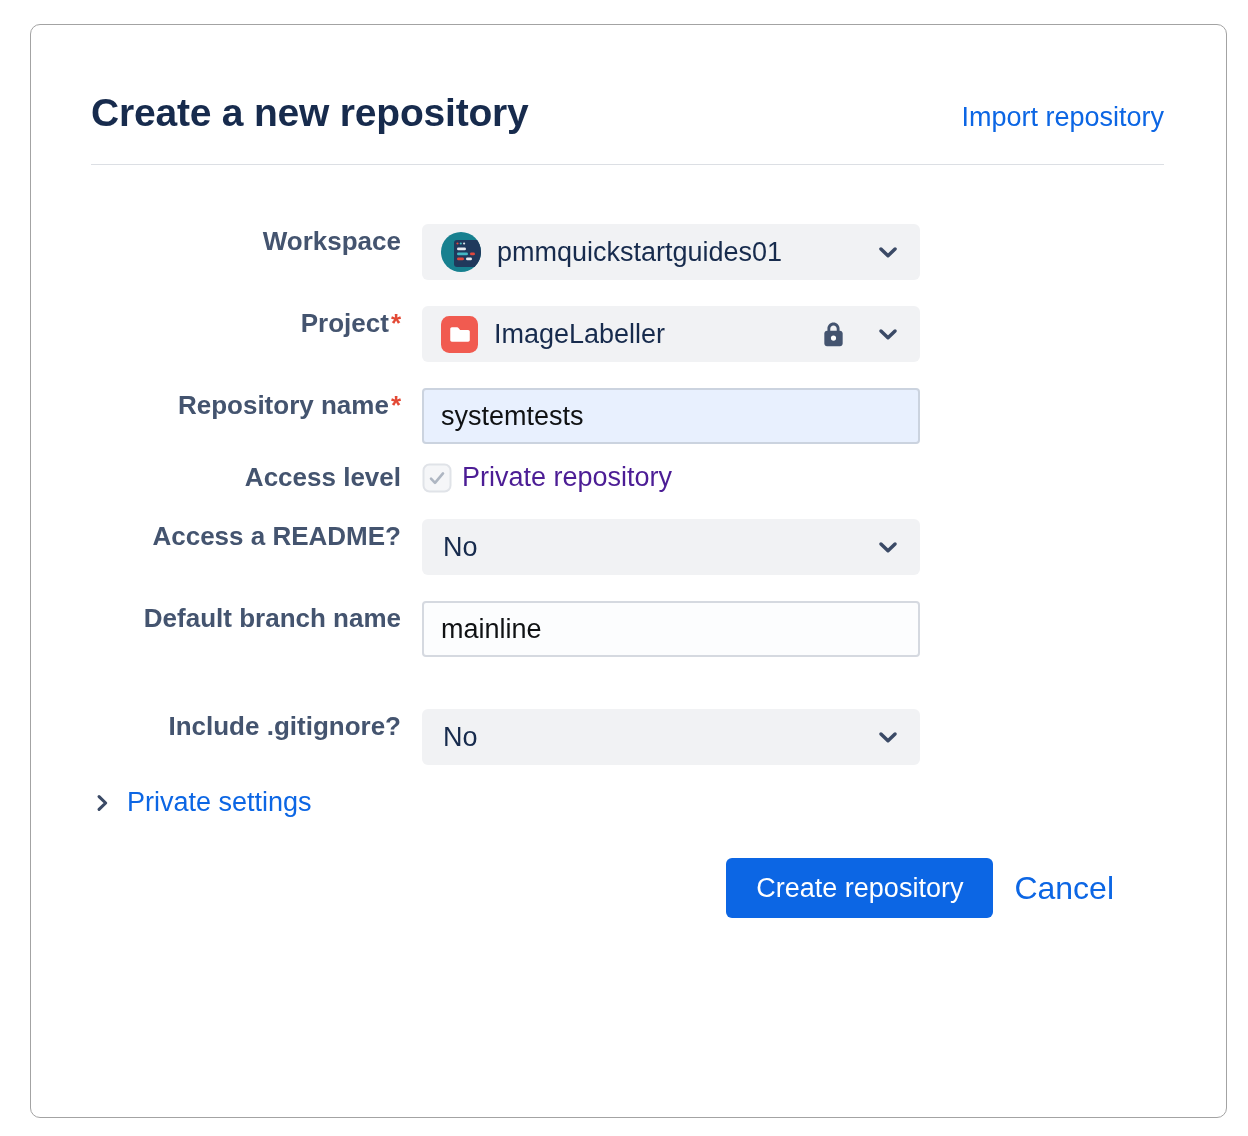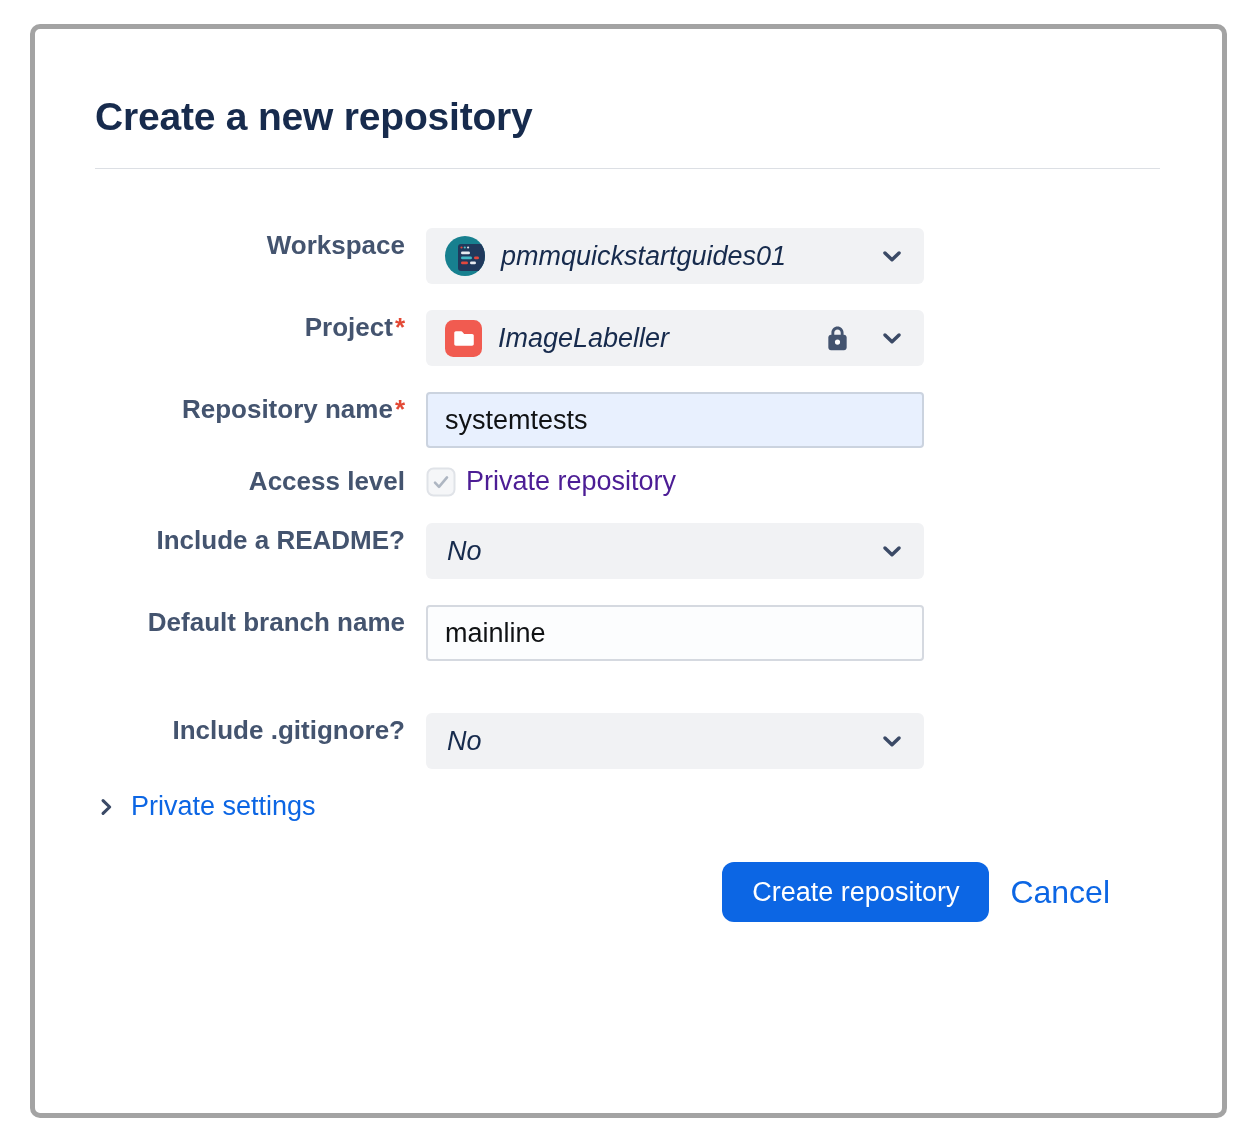--- a/index.html
+++ b/index.html
@@ -13,21 +13,21 @@
   .page {
     width: 1248px;
     height: 1136px;
     background: #ffffff;
   }
   .card {
     width: 1197px;
     min-height: 1094px;
     margin: 24px 0 0 30px;
     background: #ffffff;
-    border: 5px solid #a3a3a3;
+    border: 1px solid #a3a3a3;
     border-radius: 10px;
     padding: 66px 62px 60px 60px;
   }
   .card-header {
     display: flex;
     justify-content: space-between;
     align-items: baseline;
   }
   .page-title {
     font-size: 39px;
@@ -70,21 +70,20 @@
   .field.wide { width: 710px; }
   .select {
     height: 56px;
     width: 498px;
     background: #F1F2F4;
     border-radius: 6px;
     display: flex;
     align-items: center;
     padding: 0 19px;
     cursor: pointer;
-    font-style: italic;
   }
   .select-text {
     font-size: 27px;
     color: #172B4D;
     margin-left: 16px;
     white-space: nowrap;
   }
   .select-text.noicon { margin-left: 2px; }
   .select .spacer { flex: 1; }
   .icon { display: inline-flex; flex: none; }
@@ -145,40 +144,41 @@
   }
   .primary-btn {
     height: 60px;
     padding: 0 30px;
     background: #0C66E4;
     color: #ffffff;
     font-size: 27px;
     font-weight: 500;
     font-family: "Liberation Sans", sans-serif;
     border: none;
-    border-radius: 12px;
+    border-radius: 6px;
     cursor: pointer;
   }
   .cancel-link {
     margin-left: 21px;
     font-size: 32px;
     font-weight: 500;
     color: #0C66E4;
     text-decoration: none;
     cursor: pointer;
   }
 </style>
 </head>
 <body>
 
 <div class="page">
   <div class="card">
 
     <div class="card-header">
       <div class="page-title">Create a new repository</div>
+      <a class="import-link">Import repository</a>
     </div>
     <hr class="divider">
 
     <div class="form">
 
       <div class="row">
         <div class="row-label">Workspace</div>
         <div class="field">
           <div class="select">
             <span class="icon">
@@ -256,21 +256,21 @@
                 <rect x="1.5" y="1.5" width="27" height="27" rx="6" fill="#F5F6F8" stroke="#E0E3E8" stroke-width="2"></rect>
                 <path d="M9 15.6l4 4.2 8-9.4" fill="none" stroke="#AEB6C2" stroke-width="2.6" stroke-linecap="round" stroke-linejoin="round"></path>
               </svg>
             </span>
             <span class="checkbox-label">Private repository</span>
           </div>
         </div>
       </div>
 
       <div class="row">
-        <div class="row-label">Include a README?</div>
+        <div class="row-label">Access a README?</div>
         <div class="field">
           <div class="select">
             <span class="select-text noicon">No</span>
             <span class="spacer"></span>
             <span class="icon">
               <svg width="26" height="26" viewBox="0 0 24 24">
                   <path d="M5.5 9.2l6.5 6.3 6.5-6.3" fill="none" stroke="#3B4A66" stroke-width="3.2" stroke-linecap="round" stroke-linejoin="round"></path>
                 </svg>
             </span>
           </div>

